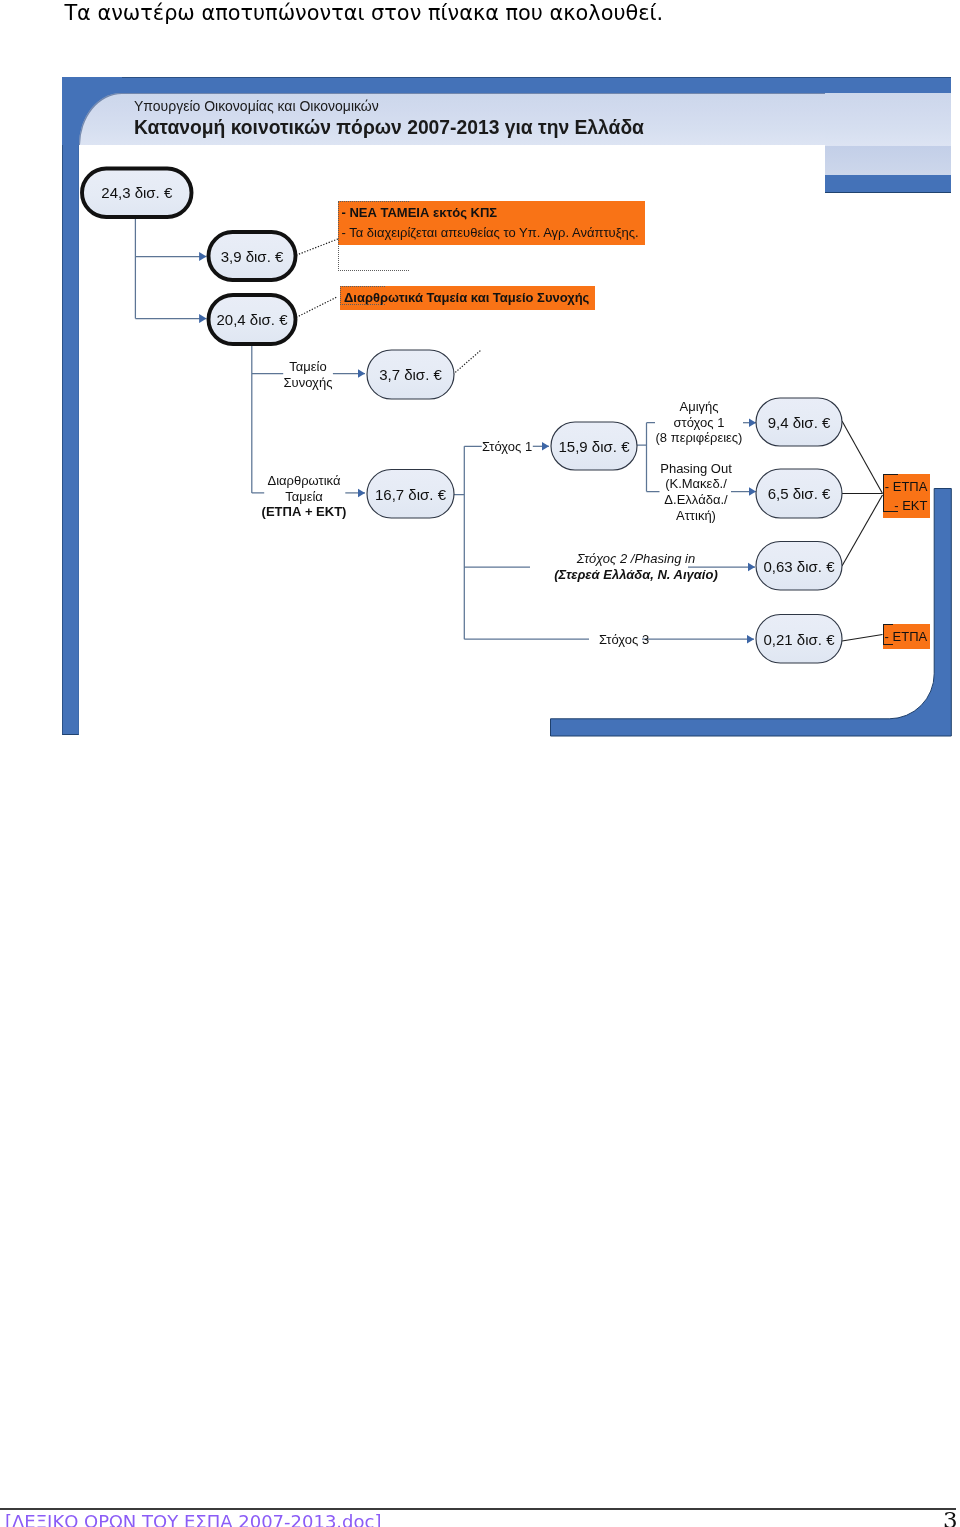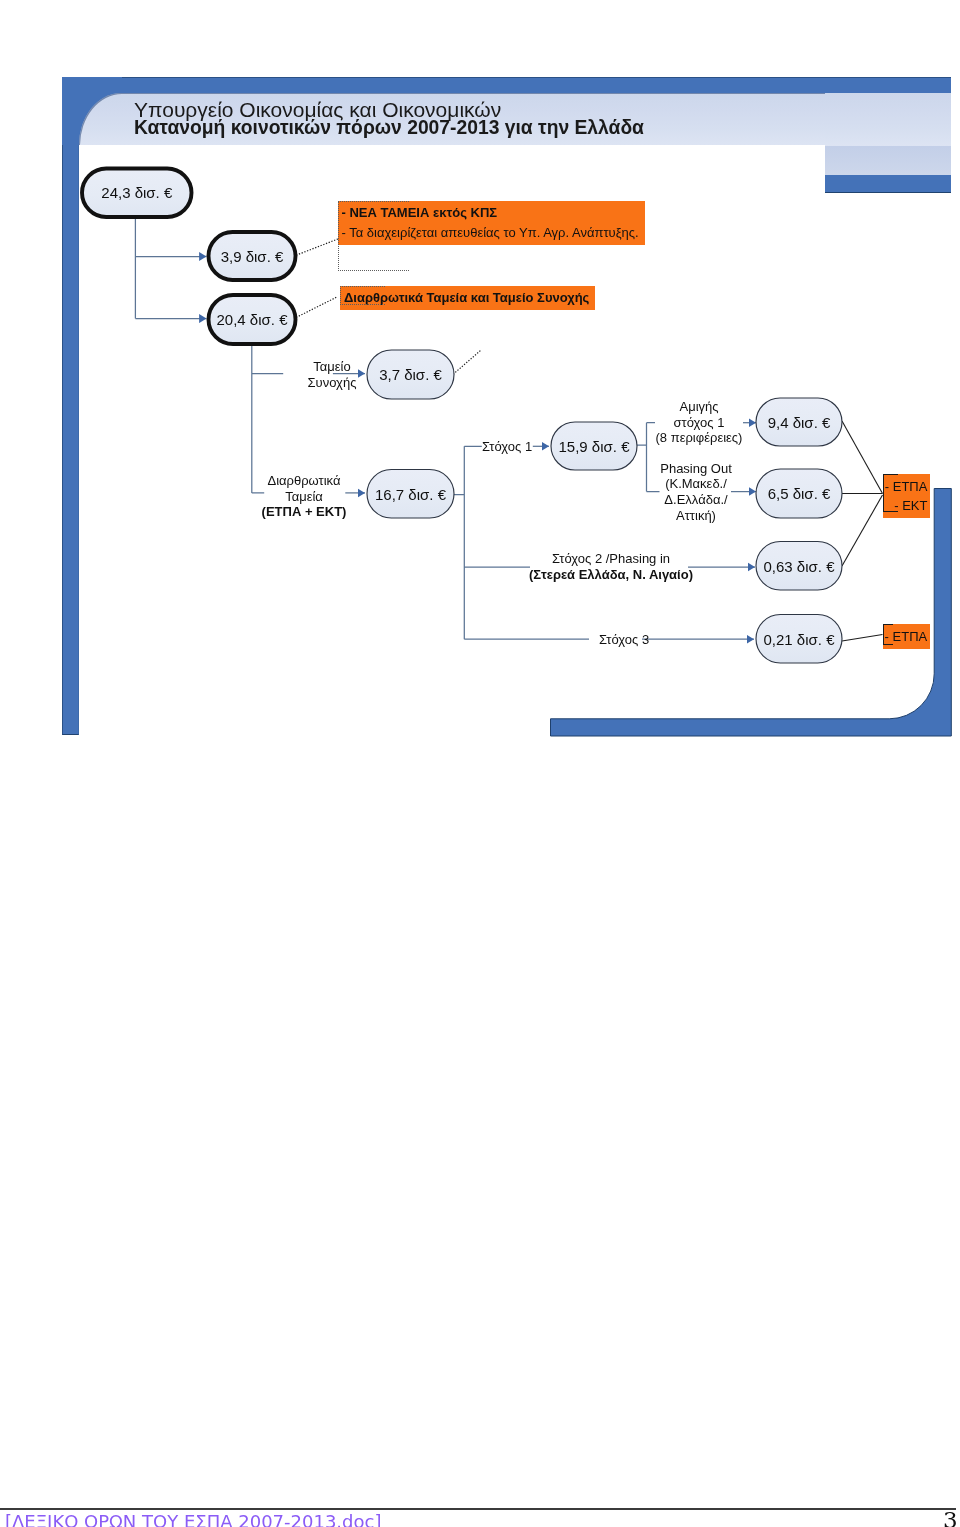--- a/index.html
+++ b/index.html
@@ -11,21 +11,21 @@
   .frame-topbar{position:absolute;left:0;top:0;width:889px;height:17px;background:#4472b8;border-top:1px solid #2b5186;border-bottom:1px solid #3d6aaa;box-sizing:border-box;}
   .frame-left{position:absolute;left:0;top:0;width:17px;height:658px;background:#4472b8;border-left:1px solid #2b5186;border-right:1px solid #3d6aaa;border-bottom:1px solid #20436f;box-sizing:border-box;}
   .frame-corner{position:absolute;left:488px;top:411px;width:400px;height:248px;overflow:visible;}
   .hdr-corner-fill{position:absolute;left:0;top:0;width:60px;height:68px;background:#4472b8;}
   .hdr-band{position:absolute;left:17px;top:16px;width:872px;height:52px;
     background:linear-gradient(to bottom,#ccd7eb 0%,#d1daee 35%,#d6dff0 70%,#dde4f3 100%);
     border-top-left-radius:42px 52px;box-shadow:inset 1px 1px 0 0 rgba(40,70,120,0.55);}
   .hdr-band2{position:absolute;left:763.4px;top:16px;width:125.6px;height:82.1px;
     background:linear-gradient(to bottom,#ccd7eb 0%,#d1daee 22%,#d6dff0 45%,#dde4f3 64%,#c3cfe8 65%,#cdd7eb 100%);}
   .hdr-blue2{position:absolute;left:763.4px;top:98.1px;width:125.6px;height:17.7px;background:#4472b8;border-bottom:1px solid #20436f;box-sizing:border-box;}
-  .hdr-ministry{position:absolute;left:72px;top:21px;font-family:"Liberation Sans",sans-serif;font-size:21px;color:#1a1a1a;letter-spacing:0px;white-space:nowrap;}
+  .hdr-ministry{position:absolute;left:72px;top:21px;font-family:"Liberation Sans",sans-serif;font-size:14px;color:#1a1a1a;letter-spacing:0px;white-space:nowrap;}
   .hdr-title{position:absolute;left:72px;top:40px;font-family:"Liberation Sans",sans-serif;font-size:19.3px;font-weight:bold;color:#1a1a1a;letter-spacing:0px;white-space:nowrap;}
   
   #diagram{position:absolute;left:0;top:0;}
   #diagram .conn path{fill:none;stroke:#5c7595;stroke-width:1.25;}
   #diagram .lead path{fill:none;stroke:#1d1d1d;stroke-width:1.1;}
   #diagram .lead path.dot{stroke:#1d1d1d;stroke-width:1.2;stroke-dasharray:1.3 1.6;}
   #diagram .nd{fill:url(#nodefill);stroke:#2e3644;stroke-width:1.15;}
   #diagram .nd-thick{stroke:#111;stroke-width:3.9;}
   #diagram .ndt{font-family:"Liberation Sans",sans-serif;font-size:15px;fill:#101010;text-anchor:middle;}
   .lbl{position:absolute;font-family:"Liberation Sans",sans-serif;font-size:13px;color:#111;line-height:15.7px;white-space:nowrap;}
@@ -46,20 +46,21 @@
   #fund1{left:820.8px;top:397.2px;}
   #fund2{left:820.6px;top:547.2px;}
   #footer-rule{position:absolute;left:0;top:1508px;width:956px;height:1.8px;background:#3b3b3b;}
   #footer-left{position:absolute;left:5px;top:1511px;font-family:"DejaVu Sans",sans-serif;font-size:18px;color:#8b5cf6;white-space:nowrap;}
   #footer-page{position:absolute;left:943px;top:1507px;font-family:"DejaVu Serif",serif;font-size:23px;color:#111;}
 </style>
 </head>
 <body>
 
 <div class="page">
+  <div id="intro-text">Τα ανωτέρω αποτυπώνονται στον πίνακα που ακολουθεί.</div>
   <div id="figure">
 
     <div class="frame-left"></div>
     <svg class="frame-corner" viewBox="0 0 400 248" width="400" height="248">
       <path d="M0.5,248 L0.5,230.8 L339.2,230.8 A45,45 0 0 0 384.2,185.8 L384.2,0.5 L401.3,0.5 L401.3,248 Z" fill="#4472b8" stroke="#1f406c" stroke-width="1" stroke-linejoin="miter"></path>
     </svg>
     <div class="frame-topbar"></div>
     <div class="hdr-corner-fill"></div>
     <div class="hdr-band"></div>
     <div class="hdr-band2"></div>
@@ -146,42 +147,42 @@
       <g>
         <rect class="nd" x="694" y="464.5" width="86" height="48.5" rx="24.25"></rect>
         <text class="ndt" x="737" y="494.5">0,63 δισ. €</text>
       </g>
       <g>
         <rect class="nd" x="694" y="537.5" width="86" height="48.5" rx="24.25"></rect>
         <text class="ndt" x="737" y="567.5">0,21 δισ. €</text>
       </g>
     </svg>
 
-    <div class="lbl lbl-c" style="left:246px;top:282px;margin-left:24px;">
+    <div class="lbl lbl-c" style="left:246px;top:282px;">
       <div>Ταμείο</div>
       <div>Συνοχής</div>
     </div>
     <div class="lbl lbl-c" style="left:242px;top:396px;">
       <div>Διαρθρωτικά</div>
       <div>Ταμεία</div>
       <div class="b">(ΕΤΠΑ + ΕΚΤ)</div>
     </div>
     <div class="lbl lbl-c" style="left:445px;top:361.5px;">Στόχος 1</div>
     <div class="lbl lbl-c" style="left:637px;top:322px;">
       <div>Αμιγής</div>
       <div>στόχος 1</div>
       <div>(8 περιφέρειες)</div>
     </div>
     <div class="lbl lbl-c" style="left:634px;top:383.5px;">
       <div>Phasing Out</div>
       <div>(Κ.Μακεδ./</div>
       <div>Δ.Ελλάδα./</div>
       <div>Αττική)</div>
     </div>
-    <div class="lbl lbl-c" style="left:549px;top:474px;">
+    <div class="lbl lbl-c" style="left:574px;top:474px;font-style:italic;">
       <div>Στόχος 2 /Phasing in</div>
       <div class="b">(Στερεά Ελλάδα, Ν. Αιγαίο)</div>
     </div>
     <div class="lbl lbl-c" style="left:554px;top:555px;margin-left:8px;">Στόχος 3</div>
 
     <div class="note" id="note1">
       <div class="bx" style="width:71px;height:70px;"></div>
       <div class="txt">
         <div class="b">- ΝΕΑ ΤΑΜΕΙΑ εκτός ΚΠΣ</div>
         <div class="gap">- Τα διαχειρίζεται απευθείας το Υπ. Αγρ. Ανάπτυξης.</div>

